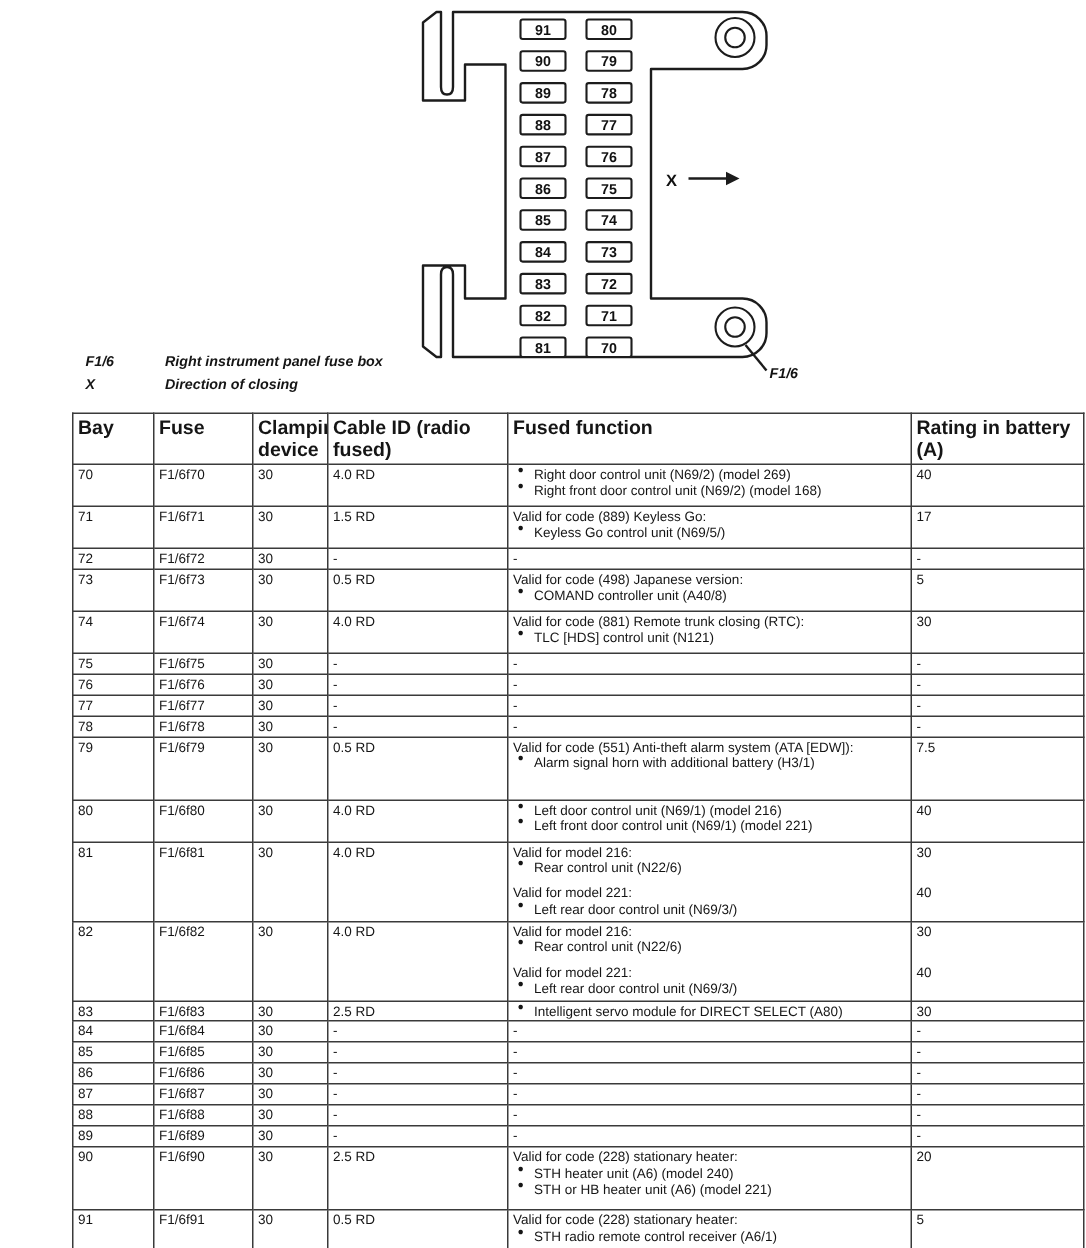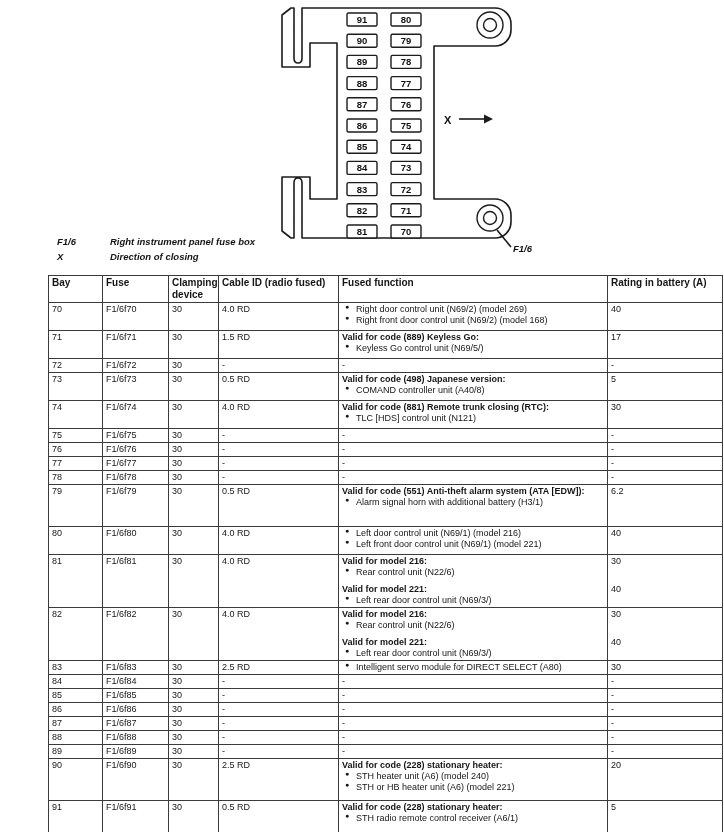--- a/index.html
+++ b/index.html
@@ -18,22 +18,22 @@
   .arrow-line{stroke:#1c1c1c;stroke-width:1.6;}
   .arrow-head{fill:#1c1c1c;}
   
   .legend{position:absolute;left:57px;top:236px;font-size:9.5px;font-weight:bold;font-style:italic;}
   .legend-row{display:flex;height:15px;align-items:flex-start;}
   .legend-term{width:53px;flex:none;}
   
   .table-wrap{position:absolute;left:48px;top:275px;width:676px;}
   table{border-collapse:collapse;table-layout:fixed;width:674px;font-size:9px;line-height:1.22;}
   th,td{border:1px solid #3a3a3a;vertical-align:top;text-align:left;padding:1px 3px 1px 3px;overflow:hidden;}
-  th{font-weight:bold;font-size:10px;line-height:1.18;}
-  .fn-bold{font-weight:bold;}
+  th{font-weight:bold;font-size:13px;line-height:1.18;}
+  .fn-bold{font-weight:normal;}
   .fn-bullet{position:relative;padding-left:14px;}
   .fn-bullet .bullet{position:absolute;left:3px;top:-1px;font-size:7px;}
   .fn-gap{height:6px;}
   .rating-extra{margin-top:17px;}
 </style>
 </head>
 <body>
 
 <svg class="diagram" width="724" height="262" viewBox="0 0 724 262">
   <path class="outline" d="M 282 15 L 291 8 H 294 V 58 Q 294 63 298 63 Q 302 63 302 58 V 8
@@ -291,21 +291,21 @@
         <tr style="height: 42px;">
           <td>79</td>
           <td>F1/6f79</td>
           <td>30</td>
           <td>0.5 RD</td>
           <td>
             <div class="fn-bold">Valid for code (551) Anti-theft alarm system (ATA [EDW]):</div>
             <div class="fn-bullet"><span class="bullet">●</span><span>Alarm signal horn with additional battery (H3/1)</span></div>
           </td>
           <td>
-            <div>6.2</div>
+            <div>7.5</div>
           </td>
         </tr>
         <tr style="height: 28px;">
           <td>80</td>
           <td>F1/6f80</td>
           <td>30</td>
           <td>4.0 RD</td>
           <td>
             <div class="fn-bullet"><span class="bullet">●</span><span>Left door control unit (N69/1) (model 216)</span></div>
             <div class="fn-bullet"><span class="bullet">●</span><span>Left front door control unit (N69/1) (model 221)</span></div>

